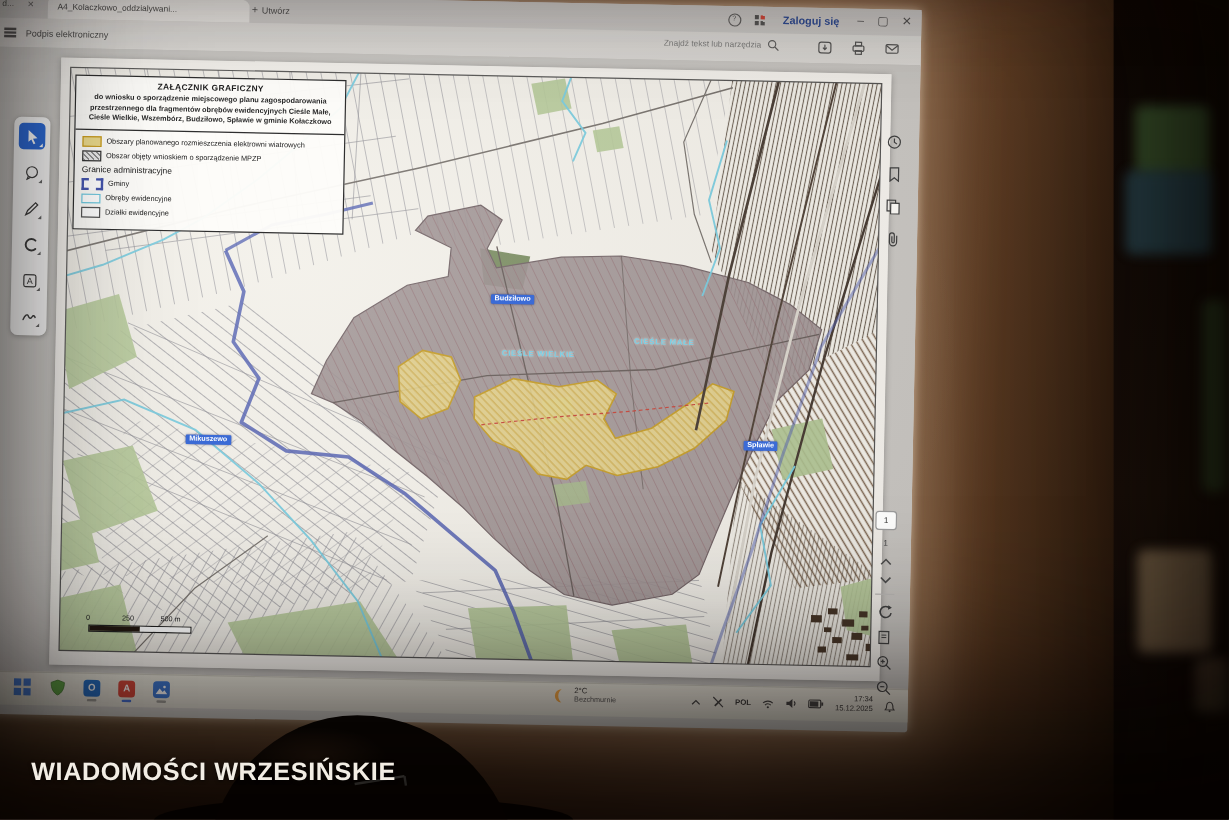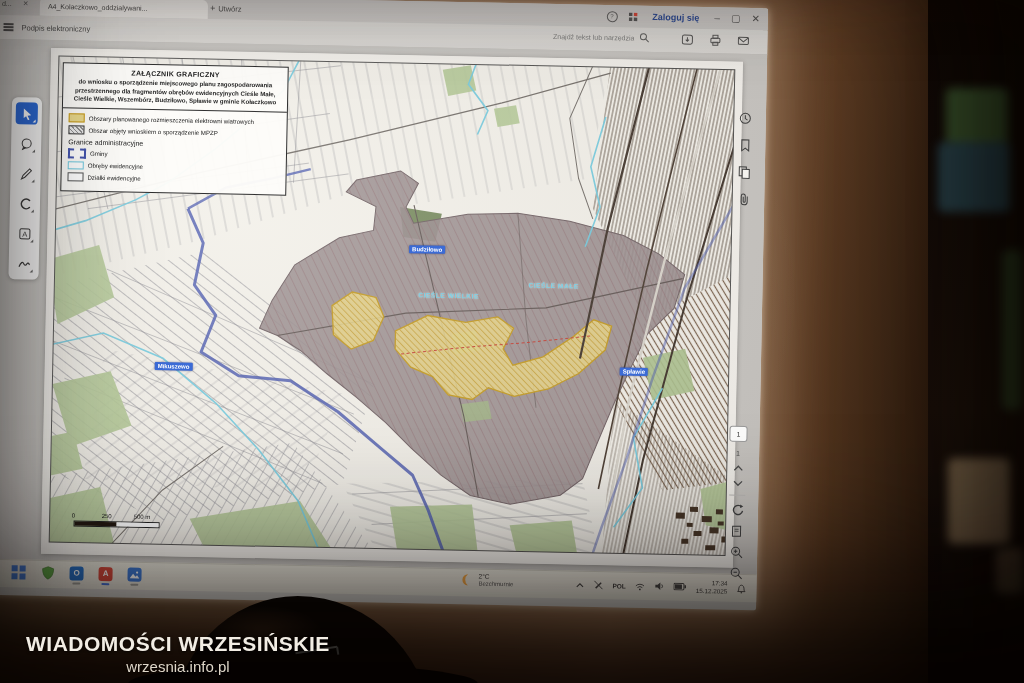--- a/index.html
+++ b/index.html
@@ -551,15 +551,14 @@
   </div>
 
   <div class="shoulder"></div>
   <div class="head"></div>
   <div class="glasses"></div>
 
   <div class="vignette"></div>
 
   <div class="watermark">
     <div class="wm-title">WIADOMOŚCI WRZESIŃSKIE</div>
-    <div class="wm-url">wrzesnia.info.pl</div>
   </div>
 </div>
 
 </body></html>

